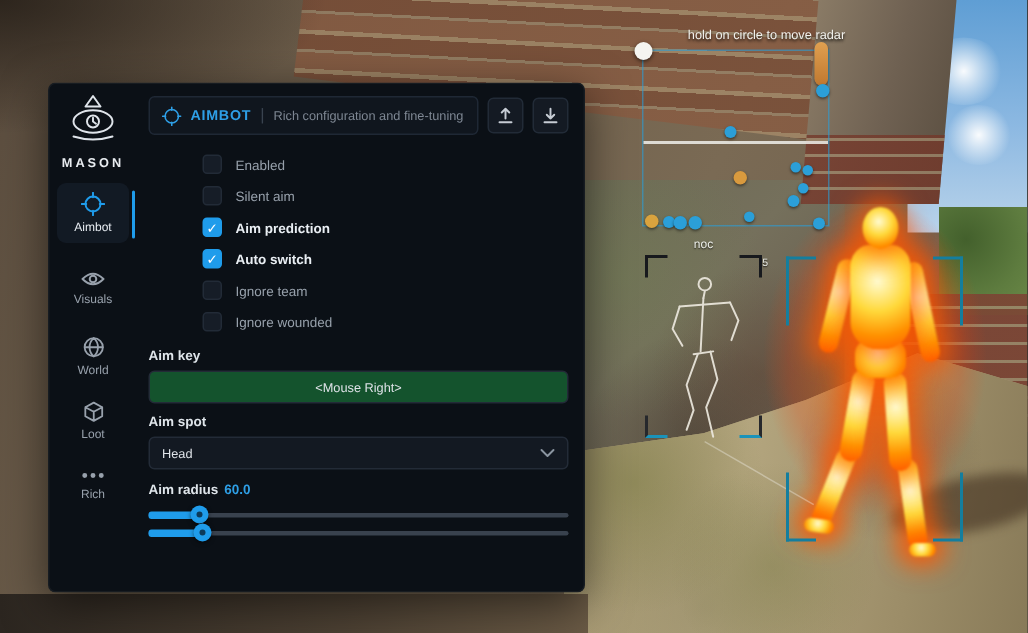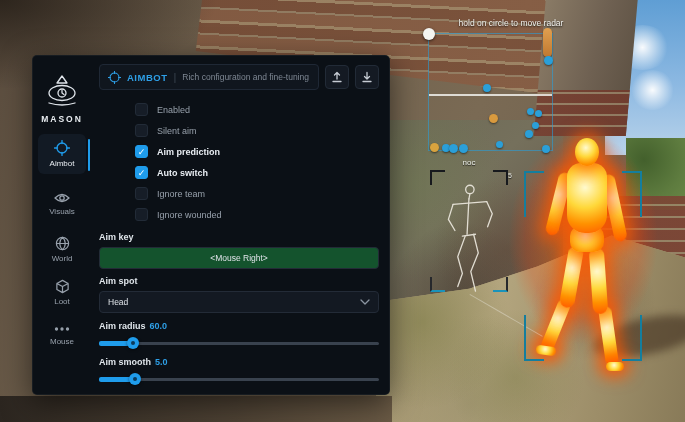--- a/index.html
+++ b/index.html
@@ -92,21 +92,21 @@
   #player-box .tl{left:0;top:0;width:20px;height:46px;border-top:2px solid #147e9e;border-left:2px solid #147e9e;}
   #player-box .tr{right:0;top:0;width:20px;height:46px;border-top:2px solid #147e9e;border-right:2px solid #147e9e;}
   #player-box .bl{left:0;bottom:0;width:20px;height:46px;border-bottom:2px solid #147e9e;border-left:2px solid #147e9e;}
   #player-box .br{right:0;bottom:0;width:20px;height:46px;border-bottom:2px solid #147e9e;border-right:2px solid #147e9e;}
 
   
   #panel{position:absolute;left:32px;top:55px;width:358px;height:340px;background:#0b1016;
     border-radius:5px;border:1px solid rgba(255,255,255,.05);box-shadow:0 8px 30px rgba(0,0,0,.55);
     color:#cfd5dc;}
   
-  #side{position:absolute;left:0;top:0;width:58px;height:100%;margin-top:12px;}
+  #side{position:absolute;left:0;top:0;width:58px;height:100%;}
   .side-item{position:absolute;left:5px;width:48px;text-align:center;color:#98a1ac;font-size:8px;cursor:pointer;}
   .side-item .ic{display:block;margin:0 auto 3px auto;}
   .side-item.active{background:#121a24;border-radius:6px;padding:6px 0;color:#e8edf2;}
   .side-item.active .bar{position:absolute;right:-4px;top:5px;width:2.5px;height:32px;background:#1f9ceb;border-radius:2px;}
   #logo{position:absolute;left:5px;top:6px;width:48px;text-align:center;color:#e8ecf0;}
   #logo .name{font-size:8.5px;font-weight:bold;letter-spacing:2px;margin-top:2px;}
   svg.lineic{stroke:#98a1ac;fill:none;stroke-width:1.3;stroke-linecap:round;stroke-linejoin:round;}
   .active svg.lineic{stroke:#1f9ceb;}
   
   #content{position:absolute;left:66px;top:8px;width:280px;}
@@ -289,21 +289,21 @@
         </svg>
         <span>Loot</span>
       </div>
 
       <div class="side-item" style="top:256px;">
         <svg class="lineic ic" width="16" height="10" viewBox="0 0 16 10">
           <circle cx="2.5" cy="5" r="1" fill="#98a1ac"></circle>
             <circle cx="8" cy="5" r="1" fill="#98a1ac"></circle>
             <circle cx="13.5" cy="5" r="1" fill="#98a1ac"></circle>
         </svg>
-        <span>Mouse</span>
+        <span>Rich</span>
       </div>
 
     </div>
 
     <div id="content">
 
       <div id="hdr">
         <div id="hdr-field">
           <svg class="lineic" width="13" height="13" viewBox="0 0 16 16" style="stroke:#2e9fe6;">
             <circle cx="8" cy="8" r="5.5"></circle>
@@ -371,23 +371,20 @@
 
       <div class="slider-label">
         <span>Aim radius</span><span class="val">60.0</span>
       </div>
       <div class="slider">
         <div class="track"></div>
         <div class="fill" id="fill0" style="width: 12%;"></div>
         <div class="thumb" id="thumb0" style="left: calc(12% - 6px);"></div>
       </div>
 
-      <div class="slider-label">
-        <span>Aim smooth</span><span class="val">5.0</span>
-      </div>
       <div class="slider">
         <div class="track"></div>
         <div class="fill" id="fill1" style="width: 13%;"></div>
         <div class="thumb" id="thumb1" style="left: calc(13% - 6px);"></div>
       </div>
 
     </div>
   </div>
 
 </div>

